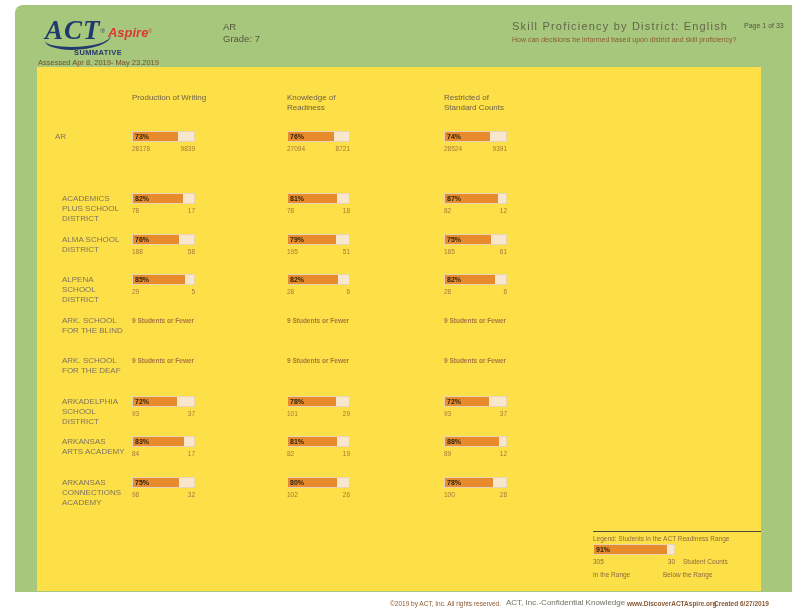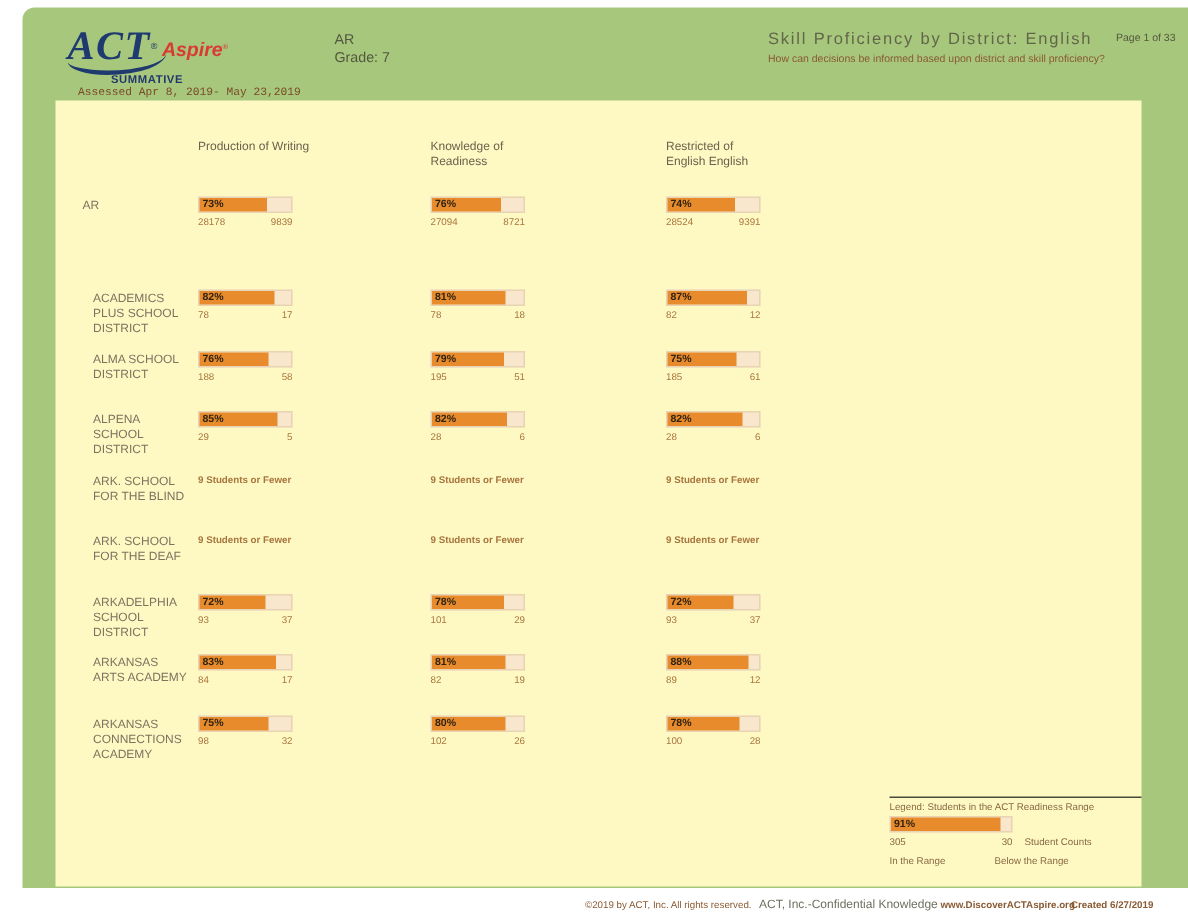--- a/index.html
+++ b/index.html
@@ -1,28 +1,28 @@
 <!DOCTYPE html>
 <html><head>
 <meta charset="utf-8">
 <style>
   html,body{margin:0;padding:0;background:#ffffff;font-family:"Liberation Sans",sans-serif;}
   .page{position:relative;width:792px;height:612px;background:#ffffff;overflow:hidden;}
   .green-card{position:absolute;left:15px;top:5px;width:777px;height:587px;background:#a7c77d;border-radius:8px 0 0 0;}
-  .content{position:absolute;left:22px;top:62px;width:724px;height:524px;background:#fef9c3;}
+  .content{position:absolute;left:22px;top:62px;width:724px;height:524px;background:#fde047;}
 
   
   .logo{position:absolute;left:30px;top:12px;width:120px;height:36px;}
   .logo .act{font-family:"Liberation Serif",serif;font-weight:bold;font-style:italic;font-size:27px;color:#1e3a6e;letter-spacing:1px;line-height:27px;}
   .logo .reg-a{font-size:6px;color:#1e3a6e;vertical-align:super;}
   .logo .aspire{font-weight:bold;font-style:italic;font-size:13px;color:#d93a35;position:relative;top:-2px;margin-left:3px;}
   .logo .reg-b{font-size:5px;color:#d93a35;vertical-align:super;}
   .logo .swoosh{position:absolute;left:0px;top:18px;width:66px;height:12px;border-bottom:3px solid #1e3a6e;border-radius:0 0 60% 40%/0 0 100% 60%;}
   .summative{position:absolute;left:23px;top:43px;font-size:7.5px;font-weight:bold;color:#24386b;letter-spacing:.4px;margin-left:36px;}
-  .assessed{position:absolute;left:37px;top:53px;font-size:7.5px;color:#7a4a28;font-family:Liberation Mono, monospace;}
+  .assessed{position:absolute;left:23px;top:53px;font-size:7.5px;color:#7a4a28;}
   .hdr-state{position:absolute;left:208px;top:16px;font-size:9.5px;color:#54573f;}
   .hdr-grade{position:absolute;left:208px;top:28px;font-size:9.5px;color:#54573f;}
   .hdr-title{position:absolute;left:497px;top:15px;font-size:11px;color:#63654a;letter-spacing:1.2px;text-align:right;}
   .hdr-sub{position:absolute;left:497px;top:30px;width:250px;font-size:7px;color:#8a5a33;line-height:9px;}
   .hdr-page{position:absolute;left:729px;top:17px;font-size:7px;color:#55573f;}
 
   
   .col-header{position:absolute;top:26px;width:90px;font-size:8px;line-height:10px;color:#6d604c;}
   .row{position:absolute;left:0;width:724px;height:40px;}
   .row-label{position:absolute;left:18px;top:1px;width:64px;font-size:8px;line-height:10px;color:#7e7260;}
@@ -73,21 +73,21 @@
       <div id="col-headers">
           <div class="col-header" style="left: 95px;">
             <div>Production of Writing</div>
           </div>
           <div class="col-header" style="left: 250px;">
             <div>Knowledge of</div>
             <div>Readiness</div>
           </div>
           <div class="col-header" style="left: 407px;">
             <div>Restricted of</div>
-            <div>English English</div>
+            <div>Standard Counts</div>
           </div>
         </div>
       <div id="rows">
           <div class="row" style="top: 64px;">
             <div class="row-label">AR</div>
             <div class="cell" style="left: 95px;">
               <div class="bar">
                 <div class="fill" style="width: 73%;"></div>
                 <span class="pct">73%</span>
               </div>

